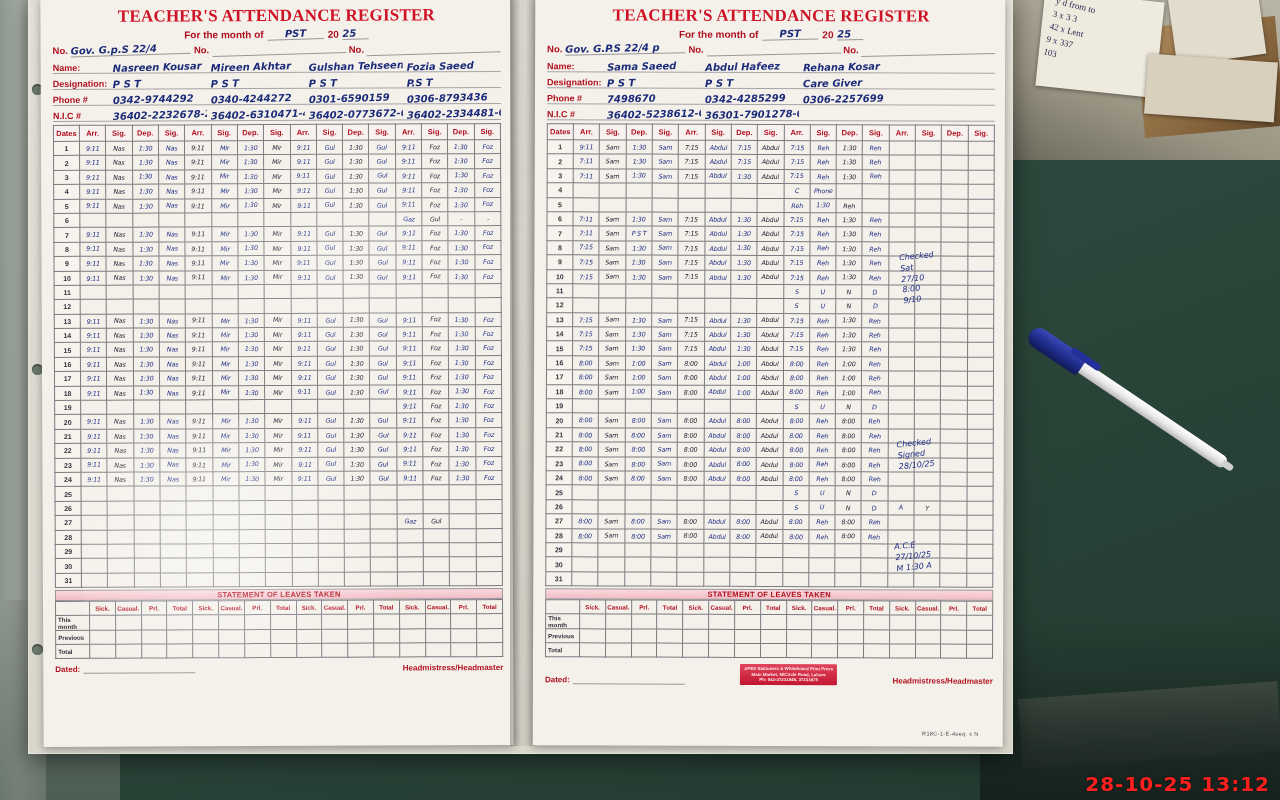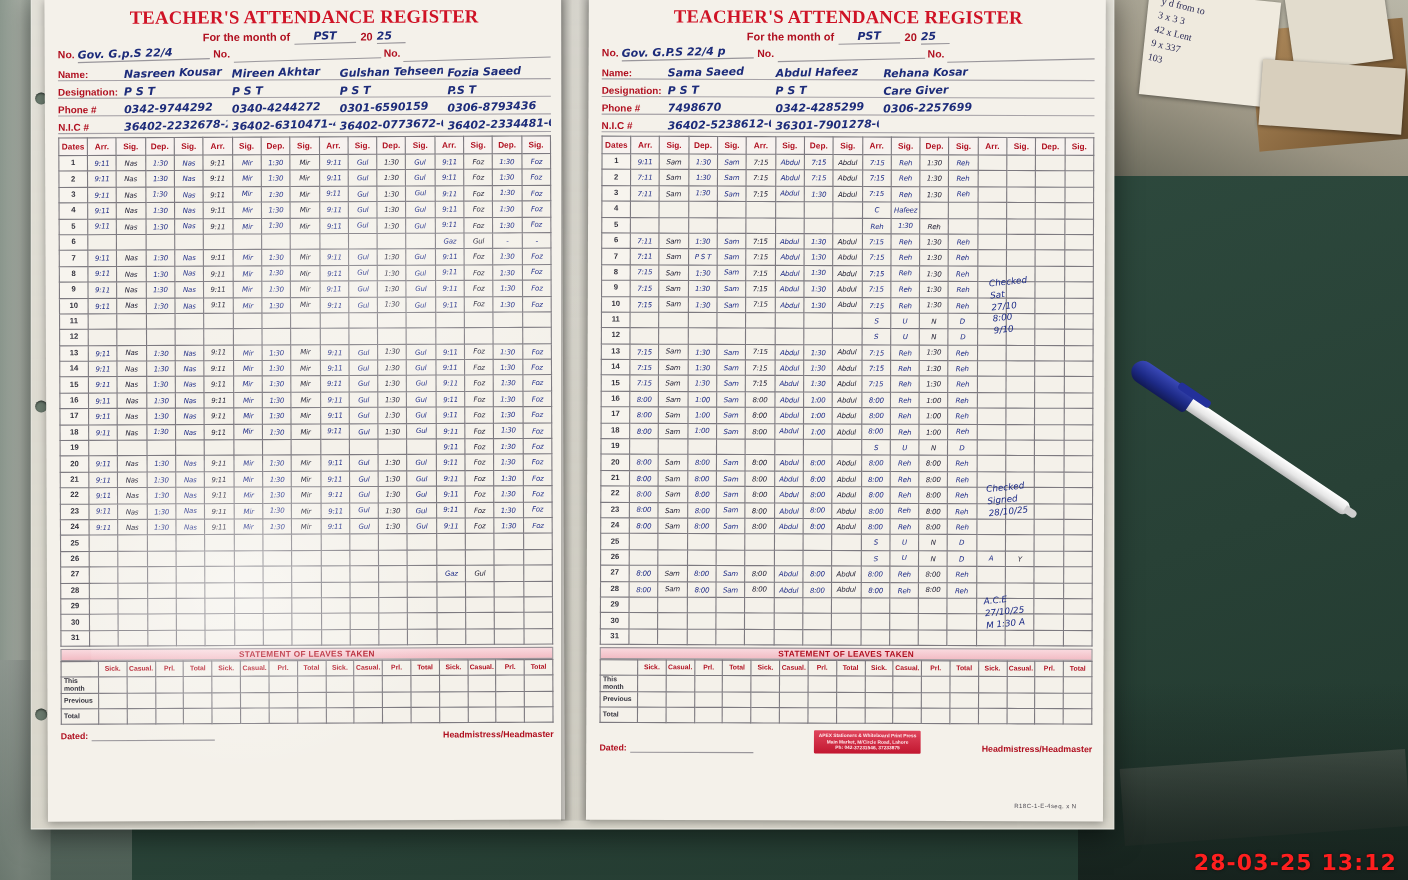--- a/index.html
+++ b/index.html
@@ -2404,21 +2404,21 @@
                 <td class="cell">
                   <span class="w" style="transform: rotate(-1deg);"></span>
                 </td>
                 <td class="cell">
                   <span class="w dk" style="transform: rotate(0deg);"></span>
                 </td>
                 <td class="cell">
                   <span class="w" style="transform: rotate(1deg);">C</span>
                 </td>
                 <td class="cell">
-                  <span class="w" style="transform: rotate(-1deg);">Hafeez</span>
+                  <span class="w" style="transform: rotate(-1deg);">Phone</span>
                 </td>
                 <td class="cell">
                   <span class="w dk" style="transform: rotate(0deg);"></span>
                 </td>
                 <td class="cell">
                   <span class="w" style="transform: rotate(1deg);"></span>
                 </td>
                 <td class="cell">
                   <span class="w" style="transform: rotate(-1deg);"></span>
                 </td>
@@ -3920,14 +3920,14 @@
         <div class="annot" style="left:352px; top:432px;">Checked
 Signed
 28/10/25</div>
         <div class="annot" style="left:350px; top:534px;">A.C.E
 27/10/25
 M 1:30 A</div>
       </div>
     </div>
   </div>
 
-  <div class="timestamp">28-03-25  13:12</div>
+  <div class="timestamp">28-10-25  13:12</div>
 </div>
 
 </body></html>

